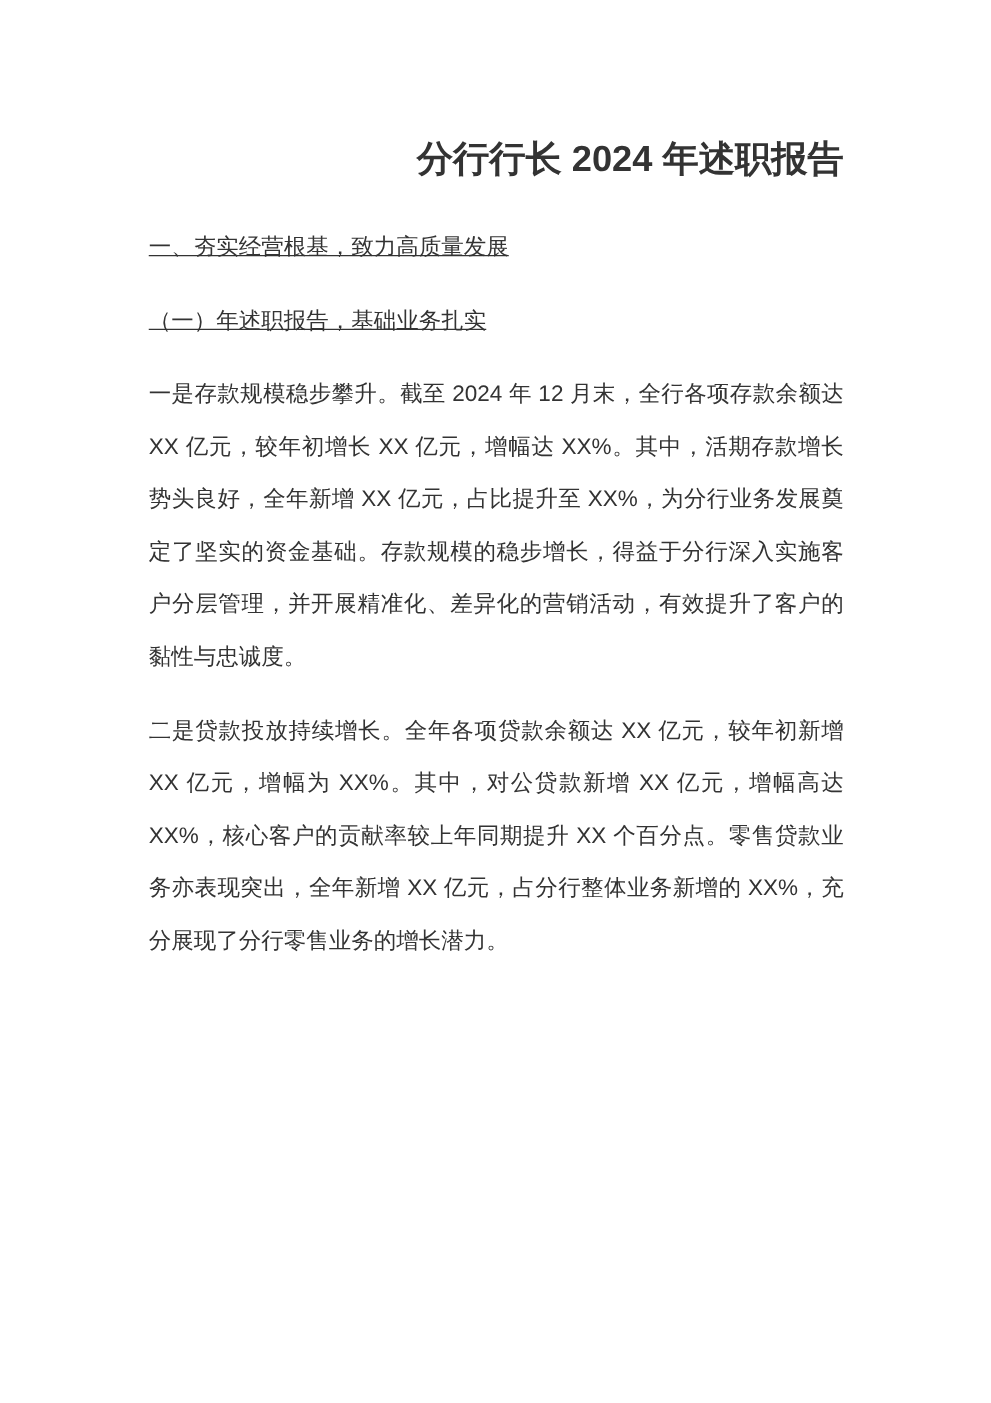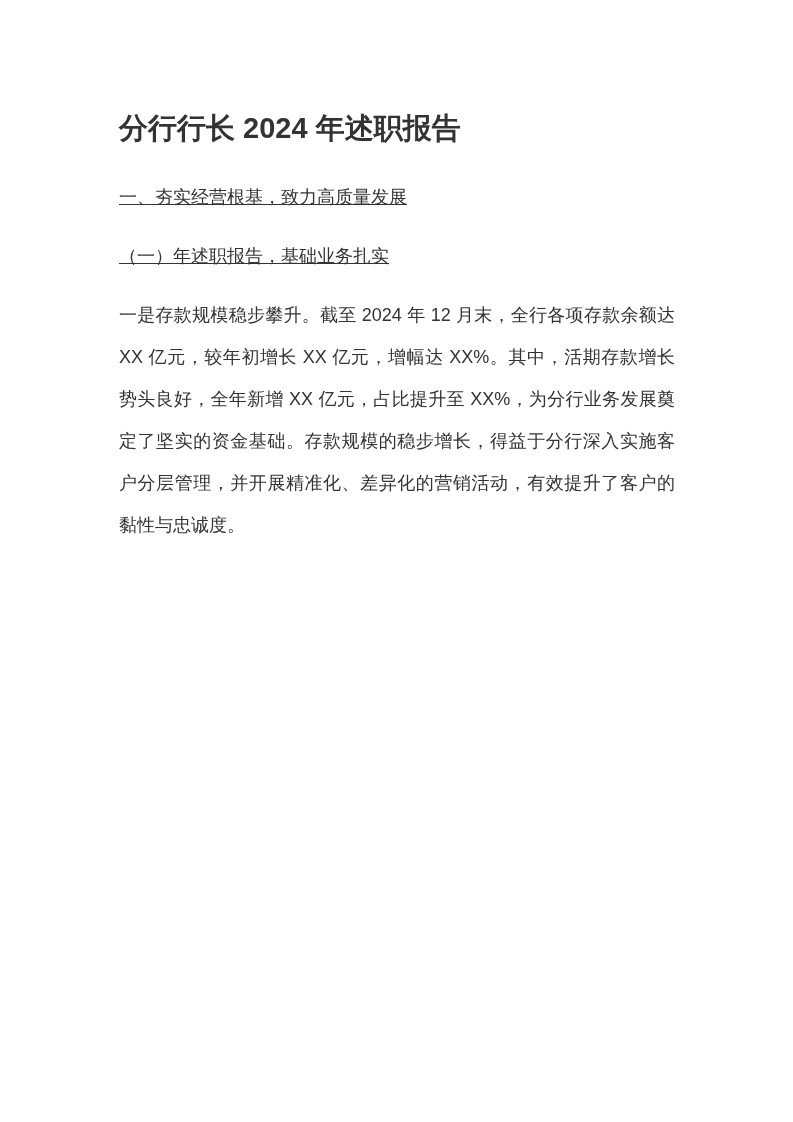--- a/index.html
+++ b/index.html
@@ -14,21 +14,21 @@
     background: #ffffff;
     box-sizing: border-box;
     padding: 108px 118px 0 119px;
     font-family: "Liberation Sans", sans-serif;
     color: #333333;
     overflow: hidden;
   }
   .doc-title {
     font-size: 29px;
     font-weight: bold;
-    text-align: left;
+    text-align: right;
     line-height: 41px;
     margin: 0 0 27px 0;
   }
   .para {
     font-size: 18px;
     line-height: 42px;
     margin: 0 0 17px 0;
     text-align: justify;
     text-justify: inter-ideograph;
   }
@@ -47,13 +47,14 @@
 <div class="page">
   <h1 class="doc-title">分行行长 2024 年述职报告</h1>
 
 
   <p class="heading">一、夯实经营根基，致力高质量发展</p>
 
   <p class="heading">（一）年述职报告，基础业务扎实</p>
 
   <p class="para">一是存款规模稳步攀升。截至 2024 年 12 月末，全行各项存款余额达 XX 亿元，较年初增长 XX 亿元，增幅达 XX%。其中，活期存款增长势头良好，全年新增 XX 亿元，占比提升至 XX%，为分行业务发展奠定了坚实的资金基础。存款规模的稳步增长，得益于分行深入实施客户分层管理，并开展精准化、差异化的营销活动，有效提升了客户的黏性与忠诚度。</p>
 
+  <p class="para">二是贷款投放持续增长。全年各项贷款余额达 XX 亿元，较年初新增 XX 亿元，增幅为 XX%。其中，对公贷款新增 XX 亿元，增幅高达 XX%，核心客户的贡献率较上年同期提升 XX 个百分点。零售贷款业务亦表现突出，全年新增 XX 亿元，占分行整体业务新增的 XX%，充分展现了分行零售业务的增长潜力。</p>
 </div>
 
 </body></html>

